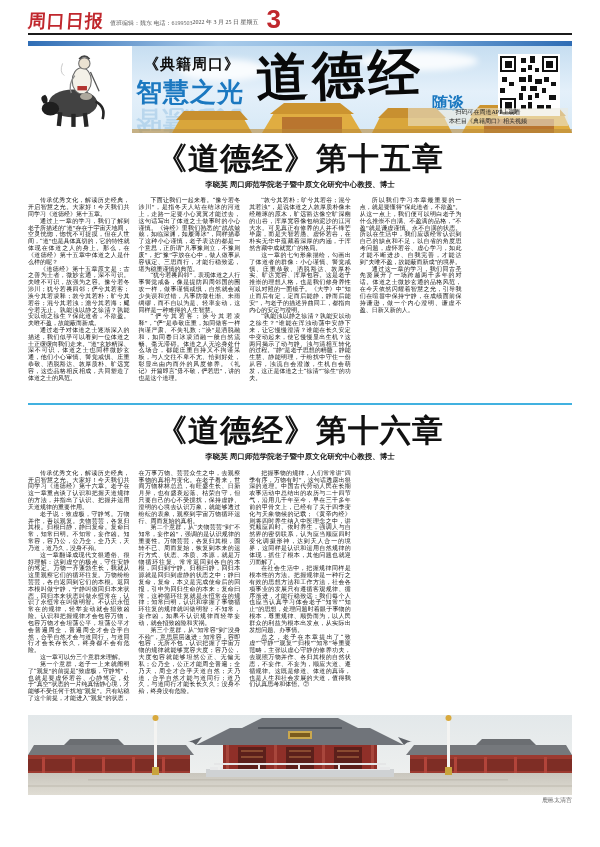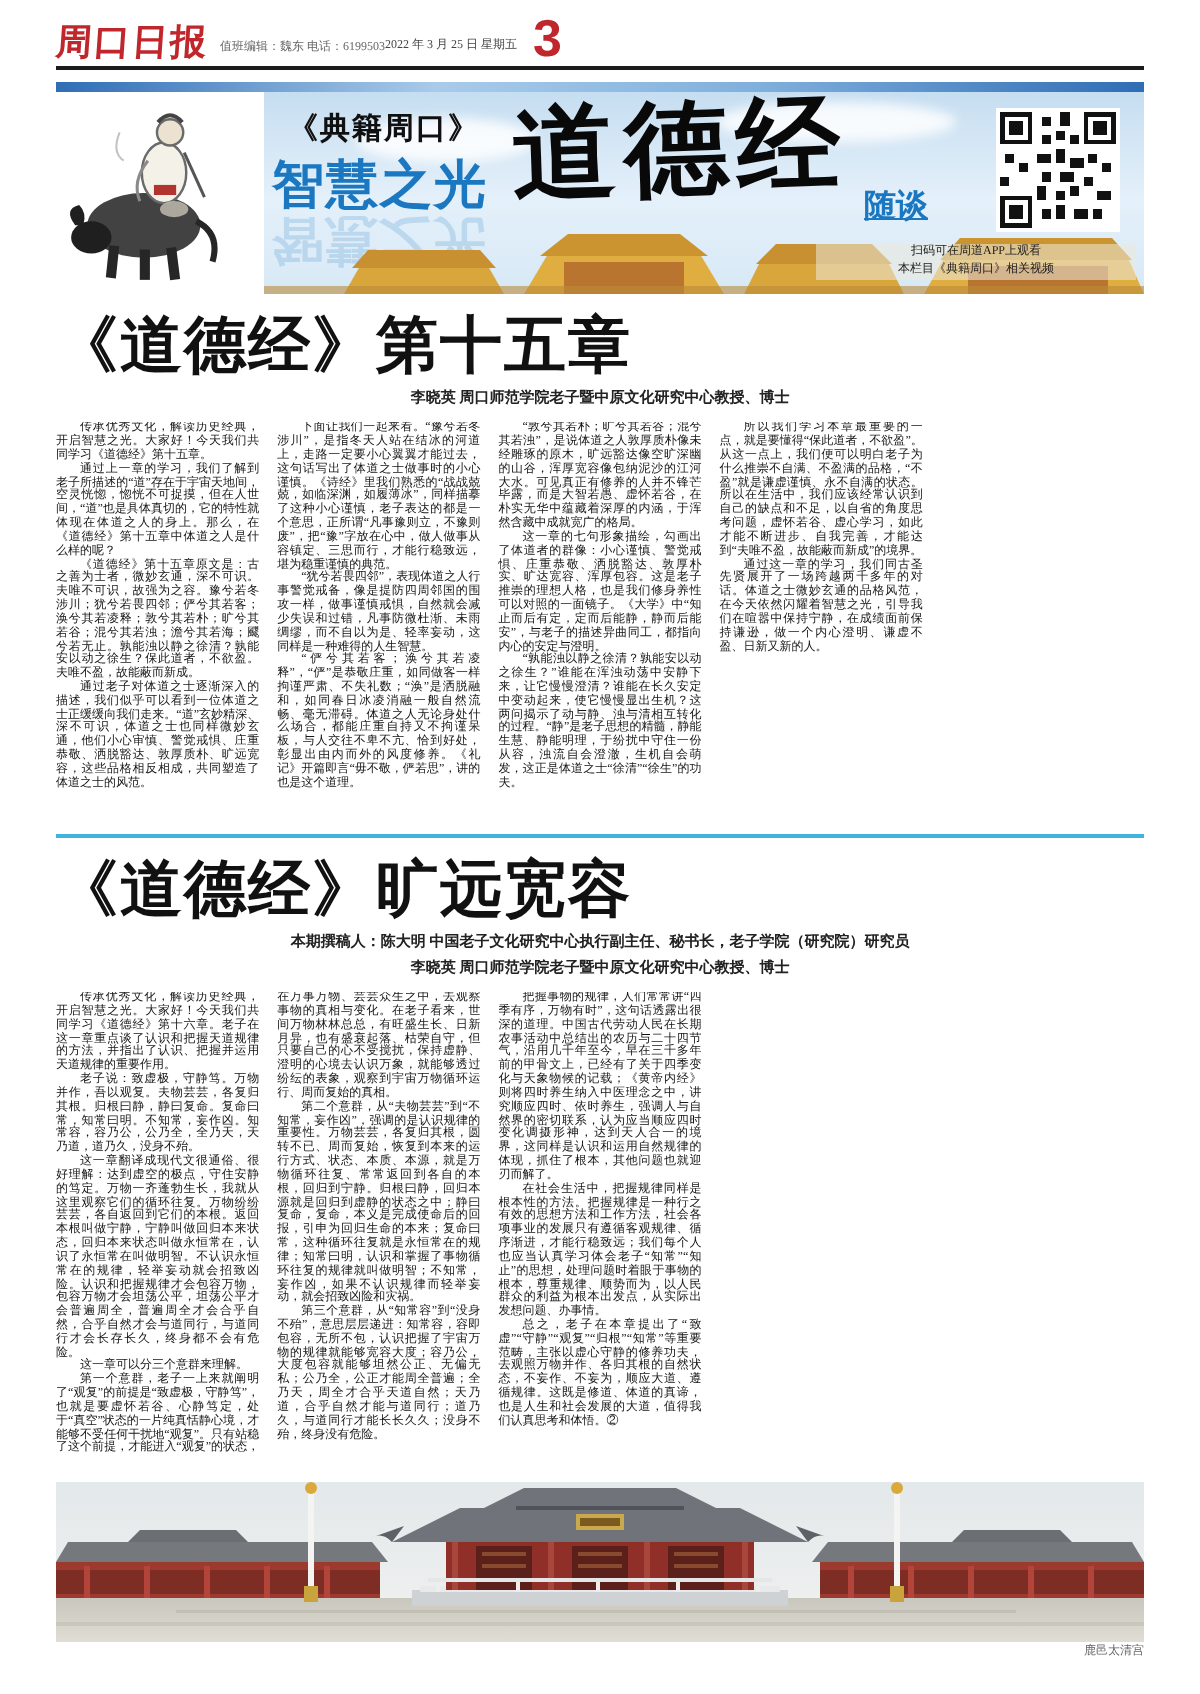--- a/index.html
+++ b/index.html
@@ -20,21 +20,21 @@
   }
   .duty-line{font-size:6px;color:#666;margin-left:6px;white-space:nowrap;padding-bottom:2px;}
   .section-wrap{flex:1;display:flex;justify-content:center;align-items:flex-end;}
   .section-bar{width:1px;height:15px;background:#333;margin:0 26px;}
   .section-title{font-size:17px;letter-spacing:16px;text-indent:16px;font-weight:500;line-height:1;padding-bottom:1px;}
   .header-right{display:flex;align-items:flex-end;}
   .date-line{font-size:6px;color:#444;margin-right:8px;padding-bottom:3px;white-space:nowrap;}
   .page-number{font-size:26px;font-weight:bold;color:#c0272d;line-height:0.8;font-family:"Liberation Sans",sans-serif;}
   
   .banner{
-    position:relative;height:106px;margin-top:6px;overflow:hidden;
+    position:relative;height:92px;margin-top:6px;overflow:hidden;
     background:linear-gradient(180deg,#c3dcf0 0%,#e4f0fa 55%,#d7e9f6 100%);
   }
   .banner-topstrip{
     position:absolute;top:0;left:0;right:0;height:5px;
     background:linear-gradient(90deg,#2f6db5,#a9cbea 35%,#7fafdc 65%,#2f6db5);
   }
   .painting-panel{position:absolute;top:5px;left:0;bottom:0;width:104px;background:#ffffff;}
   .painting-panel svg{width:100%;height:100%;}
   .cloud{position:absolute;background:rgba(255,255,255,0.85);border-radius:50%;filter:blur(3px);}
   .series-title{position:absolute;left:116px;top:14px;font-size:15px;font-weight:bold;letter-spacing:1px;color:#101010;}
@@ -52,21 +52,21 @@
   .qr{position:absolute;right:12px;top:13px;width:58px;height:58px;background:#fff;padding:2px;}
   .qr svg{width:100%;height:100%;}
   .qr-caption{
     position:absolute;right:4px;bottom:7px;width:160px;text-align:center;
     font-size:6px;line-height:1.5;color:#1d1d1d;background:rgba(235,233,220,0.55);
   }
   .roofs{position:absolute;left:104px;right:0;bottom:0;height:34px;}
   .roofs svg{width:100%;height:100%;}
   
   .article-title{
-    text-align:left;font-size:31px;font-weight:bold;letter-spacing:1px;
+    text-align:center;font-size:31px;font-weight:bold;letter-spacing:1px;
     margin-top:9px;line-height:1.1;
   }
   .bylines{
     text-align:center;font-size:7.5px;font-weight:bold;color:#222;
     line-height:1.65;margin-top:3px;
   }
   .article-body{
     margin-top:6px;column-count:5;column-gap:9px;column-fill:auto;
     font-size:6px;line-height:1.14;text-align:justify;overflow:hidden;color:#151515;
   }
@@ -202,23 +202,22 @@
         <p>这一章的七句形象描绘，勾画出了体道者的群像：小心谨慎、警觉戒惧、庄重恭敬、洒脱豁达、敦厚朴实、旷达宽容、浑厚包容。这是老子推崇的理想人格，也是我们修身养性可以对照的一面镜子。《大学》中“知止而后有定，定而后能静，静而后能安”，与老子的描述异曲同工，都指向内心的安定与澄明。</p>
         <p>“孰能浊以静之徐清？孰能安以动之徐生？”谁能在浑浊动荡中安静下来，让它慢慢澄清？谁能在长久安定中变动起来，使它慢慢显出生机？这两问揭示了动与静、浊与清相互转化的过程。“静”是老子思想的精髓，静能生慧、静能明理，于纷扰中守住一份从容，浊流自会澄澈，生机自会萌发，这正是体道之士“徐清”“徐生”的功夫。</p>
         <p>所以我们学习本章最重要的一点，就是要懂得“保此道者，不欲盈”。从这一点上，我们便可以明白老子为什么推崇不自满、不盈满的品格，“不盈”就是谦虚谨慎、永不自满的状态。所以在生活中，我们应该经常认识到自己的缺点和不足，以自省的角度思考问题，虚怀若谷、虚心学习，如此才能不断进步、自我完善，才能达到“夫唯不盈，故能蔽而新成”的境界。</p>
         <p>通过这一章的学习，我们同古圣先贤展开了一场跨越两千多年的对话。体道之士微妙玄通的品格风范，在今天依然闪耀着智慧之光，引导我们在喧嚣中保持宁静，在成绩面前保持谦逊，做一个内心澄明、谦虚不盈、日新又新的人。</p>
       </div>
   </div>
 
   <div class="article-sep"></div>
 
   <div>
-    <div class="article-title">《道德经》旷远宽容</div>
+    <div class="article-title">《道德经》第十六章</div>
     <div class="bylines">
-      <div>本期撰稿人：陈大明 中国老子文化研究中心执行副主任、秘书长，老子学院（研究院）研究员</div>
       <div>李晓英 周口师范学院老子暨中原文化研究中心教授、博士</div>
     </div>
     <div class="article-body body-16">
         <p>传承优秀文化，解读历史经典，开启智慧之光。大家好！今天我们共同学习《道德经》第十六章。老子在这一章重点谈了认识和把握天道规律的方法，并指出了认识、把握并运用天道规律的重要作用。</p>
         <p>老子说：致虚极，守静笃。万物并作，吾以观复。夫物芸芸，各复归其根。归根曰静，静曰复命。复命曰常，知常曰明。不知常，妄作凶。知常容，容乃公，公乃全，全乃天，天乃道，道乃久，没身不殆。</p>
         <p>这一章翻译成现代文很通俗、很好理解：达到虚空的极点，守住安静的笃定。万物一齐蓬勃生长，我就从这里观察它们的循环往复。万物纷纷芸芸，各自返回到它们的本根。返回本根叫做宁静，宁静叫做回归本来状态，回归本来状态叫做永恒常在，认识了永恒常在叫做明智。不认识永恒常在的规律，轻举妄动就会招致凶险。认识和把握规律才会包容万物，包容万物才会坦荡公平，坦荡公平才会普遍周全，普遍周全才会合乎自然，合乎自然才会与道同行，与道同行才会长存长久，终身都不会有危险。</p>
         <p>这一章可以分三个意群来理解。</p>
         <p>第一个意群，老子一上来就阐明了“观复”的前提是“致虚极，守静笃”，也就是要虚怀若谷、心静笃定，处于“真空”状态的一片纯真恬静心境，才能够不受任何干扰地“观复”。只有站稳了这个前提，才能进入“观复”的状态，在万事万物、芸芸众生之中，去观察事物的真相与变化。在老子看来，世间万物林林总总，有旺盛生长、日新月异，也有盛衰起落、枯荣自守，但只要自己的心不受搅扰，保持虚静、澄明的心境去认识万象，就能够透过纷纭的表象，观察到宇宙万物循环运行、周而复始的真相。</p>
         <p>第二个意群，从“夫物芸芸”到“不知常，妄作凶”，强调的是认识规律的重要性。万物芸芸，各复归其根，圆转不已、周而复始，恢复到本来的运行方式、状态、本质、本源，就是万物循环往复、常常返回到各自的本根，回归到宁静。归根曰静，回归本源就是回归到虚静的状态之中；静曰复命，复命，本义是完成使命后的回报，引申为回归生命的本来；复命曰常，这种循环往复就是永恒常在的规律；知常曰明，认识和掌握了事物循环往复的规律就叫做明智；不知常，妄作凶，如果不认识规律而轻举妄动，就会招致凶险和灾祸。</p>
         <p>第三个意群，从“知常容”到“没身不殆”，意思层层递进：知常容，容即包容，无所不包，认识把握了宇宙万物的规律就能够宽容大度；容乃公，大度包容就能够坦然公正、无偏无私；公乃全，公正才能周全普遍；全乃天，周全才合乎天道自然；天乃道，合乎自然才能与道同行；道乃久，与道同行才能长长久久；没身不殆，终身没有危险。</p>

